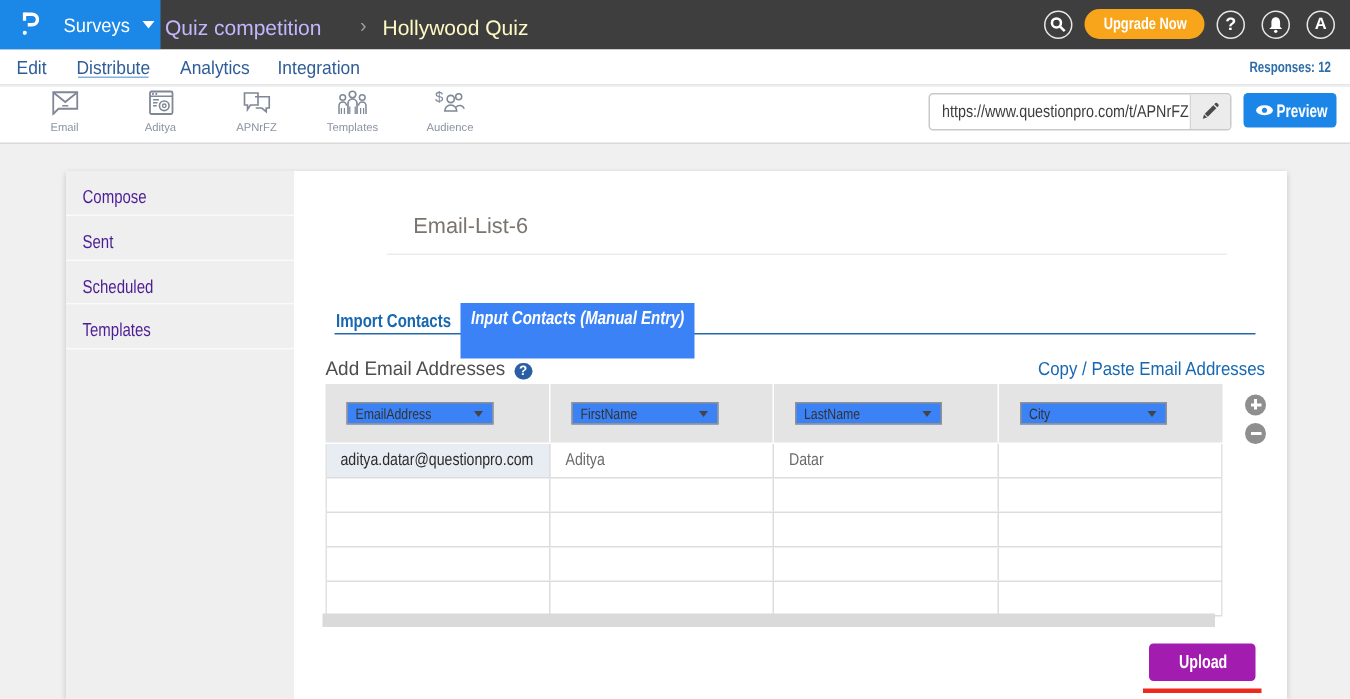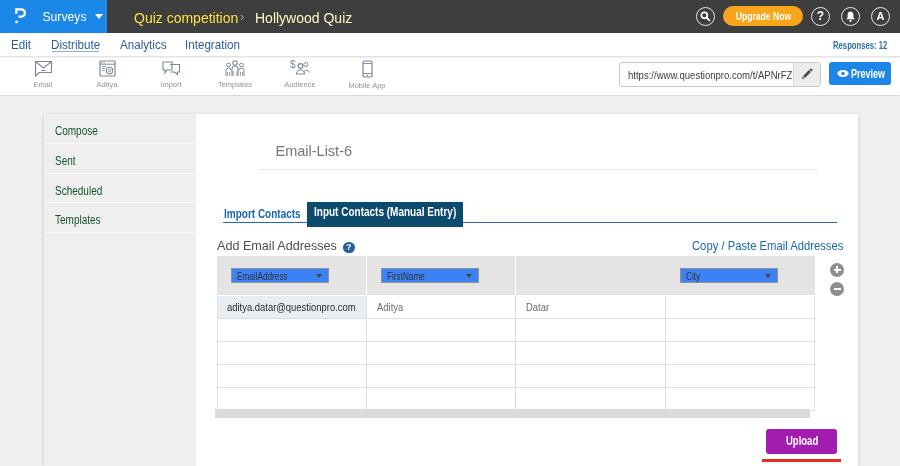--- a/index.html
+++ b/index.html
@@ -6,21 +6,21 @@
 html,body { width:900px; height:466px; overflow:hidden; }
 body { font-family:"Liberation Sans", sans-serif; }
 #app { position:relative; width:900px; height:466px; background:#f0f0f1; overflow:hidden; }
 
 
 #topbar { position:absolute; left:0; top:0; width:900px; height:33px; background:#3e3e3e; }
 #logoblk { position:absolute; left:0; top:0; width:107px; height:33px; background:#1b87e6; }
 #logoblk svg.qp { position:absolute; left:15px; top:8px; }
 #surveys { position:absolute; left:41px; top:10px; color:#fff; font-size:13px; line-height:13px; transform:scaleX(0.94); }
 #caret { position:absolute; left:95px; top:14px; width:0; height:0; border-left:4.5px solid transparent; border-right:4.5px solid transparent; border-top:5px solid #fff; }
-#crumb1 { position:absolute; left:134px; top:11px; font-size:14px; line-height:14px; color:#fde047; }
+#crumb1 { position:absolute; left:110px; top:11px; font-size:14px; line-height:14px; color:#c4b5fd; }
 #crumbsep { position:absolute; left:240px; top:10px; font-size:13px; line-height:14px; color:#a0a0a0; }
 #crumb2 { position:absolute; left:255px; top:11px; font-size:14px; line-height:14px; color:#fef9c3; }
 .tb-circle { position:absolute; top:7px; width:19px; height:19px; border:1px solid #e8e8e8; border-radius:50%; color:#fff; text-align:center; font-size:12px; font-weight:bold; line-height:17px; }
 #c-search { left:696px; }
 #c-q { left:811px; }
 #c-bell { left:841px; }
 #c-a { left:871px; font-size:11px; }
 #upgrade { position:absolute; left:723px; top:6px; width:80px; height:20px; background:#f8a51b; border-radius:10px; color:#fff; text-align:center; }
 #upgrade span { font-size:11px; font-weight:bold; line-height:20px; display:inline-block; transform:scaleX(0.78); }
 
@@ -42,31 +42,31 @@
 #urlbox { position:absolute; left:619px; top:4px; width:202px; height:25px; background:#fff; border:1px solid #c9c9c9; border-radius:3px; }
 #urltxt { position:absolute; left:8px; top:6px; font-size:11.5px; line-height:12px; color:#3d3d3d; transform:scaleX(0.83); transform-origin:0 50%; white-space:nowrap; }
 #urlbtn { position:absolute; right:0; top:0; width:27px; height:23px; background:#ececec; border-left:1px solid #d5d5d5; border-radius:0 3px 3px 0; }
 #previewbtn { position:absolute; left:829px; top:4px; width:62px; height:23px; background:#1c86e8; border-radius:3px; }
 #previewbtn .eye { position:absolute; left:8px; top:7px; }
 #previewbtn .ptxt { position:absolute; left:22px; top:6px; color:#fff; font-size:12px; line-height:12px; font-weight:bold; transform:scaleX(0.75); transform-origin:0 50%; }
 
 
 #card { position:absolute; left:44px; top:114px; width:814px; height:352px; background:#fff; box-shadow:0 1px 4px rgba(0,0,0,0.18); }
 #sidebar { position:absolute; left:0; top:0; width:152px; height:352px; background:#efefef; }
-.sb-it { position:relative; height:29.8px; background:#efefef; border-bottom:1px solid #fafafa; font-size:12.5px; color:#14532d; line-height:34px; padding-left:11px; }
+.sb-it { position:relative; height:29.8px; background:#efefef; border-bottom:1px solid #fafafa; font-size:12.5px; color:#4c1d95; line-height:34px; padding-left:11px; }
 .sb-it span { display:inline-block; transform:scaleX(0.8); transform-origin:0 50%; }
 .sb-it.active { background:#fff; color:#4a4a4a; }
 .sb-it.active::before { content:""; position:absolute; left:0; top:0; width:4px; height:29.8px; background:#1b87e6; }
 
 #content { position:absolute; left:152px; top:0; width:662px; height:352px; background:#fff; }
 #title { position:absolute; left:79.5px; top:29.5px; font-size:14.5px; line-height:15px; color:#7b756f; }
 #titlediv { position:absolute; left:62px; top:55px; width:560px; height:1px; background:#ececec; }
 #tabs { position:absolute; left:27px; top:87.5px; width:614px; height:21.5px; border-bottom:1.5px solid #2368ad; }
 #tab1 { position:absolute; left:0.5px; top:6px; font-size:12.5px; line-height:12.5px; font-weight:bold; color:#1767b1; transform:scaleX(0.8); transform-origin:0 50%; }
-#tab2 { position:absolute; left:84px; top:0; width:156px; height:25px; background:#0c4a6e; }
+#tab2 { position:absolute; left:84px; top:0; width:156px; height:37px; background:#3b82f6;font-style:italic; }
 #tab2 span { position:absolute; left:6.5px; top:4.5px; color:#fff; font-size:12.5px; line-height:12.5px; font-weight:bold; transform:scaleX(0.8); transform-origin:0 50%; white-space:nowrap; }
 #addlbl { position:absolute; left:21px; top:124.5px; font-size:13px; line-height:14px; color:#4e4e4e; transform:scaleX(0.97); transform-origin:0 50%; white-space:nowrap; }
 #qmark { position:absolute; left:147px; top:127.5px; width:11.5px; height:11.5px; background:#2a5fa5; border-radius:50%; color:#fff; font-size:9px; font-weight:bold; text-align:center; line-height:11.5px; }
 #copylbl { position:absolute; left:496px; top:125.5px; font-size:12.5px; line-height:13px; color:#1767b1; transform:scaleX(0.90); transform-origin:0 50%; white-space:nowrap; }
 
 
 #thead { position:absolute; left:21px; top:141.5px; width:598px; height:39px; background:#e4e4e4; }
 .hcol { position:absolute; top:0; width:149.5px; height:39px; border-right:1.5px solid #fff; }
 .hsel { position:absolute; left:14px; top:12.5px; width:98px; height:15px; background:#3b82f6; border:1px solid #919191; }
 .hsel .st { position:absolute; left:5px; top:2px; font-size:10px; line-height:11px; color:#333; transform:scaleX(0.82); transform-origin:0 50%; }
@@ -154,21 +154,21 @@
         <circle cx="10.5" cy="10.5" r="3.2" stroke="#7e8897" stroke-width="1.1" fill="none"></circle>
         <circle cx="10.5" cy="10.5" r="1.2" stroke="#7e8897" stroke-width="0.9" fill="none"></circle>
       </svg>
       <span class="lbl">Aditya</span>
     </div>
     <div class="tool" style="left:139px">
       <svg width="19" height="17" viewBox="0 0 19 17">
         <path d="M1 2 H10 V10 H5 L3 13 V10 H1 Z" stroke="#7e8897" stroke-width="1.1" fill="none"></path>
         <path d="M8 4.5 H17.5 V12 H15.5 V14.5 L12.5 12 H8.5" stroke="#7e8897" stroke-width="1.1" fill="none"></path>
       </svg>
-      <span class="lbl">Import</span>
+      <span class="lbl">APNrFZ</span>
     </div>
     <div class="tool" style="left:203px">
       <svg width="20" height="17" viewBox="0 0 20 17">
         <circle cx="10" cy="3" r="2.2" stroke="#7e8897" stroke-width="1.1" fill="none"></circle>
         <path d="M7 16 V9 A3 3 0 0 1 13 9 V16" stroke="#7e8897" stroke-width="1.1" fill="none"></path>
         <circle cx="3.5" cy="5" r="1.9" stroke="#7e8897" stroke-width="1" fill="none"></circle>
         <path d="M1 16 V10.5 A2.5 2.5 0 0 1 6 10.5" stroke="#7e8897" stroke-width="1" fill="none"></path>
         <circle cx="16.5" cy="5" r="1.9" stroke="#7e8897" stroke-width="1" fill="none"></circle>
         <path d="M14 10.5 A2.5 2.5 0 0 1 19 10.5 V16" stroke="#7e8897" stroke-width="1" fill="none"></path>
         <path d="M8.2 11 V16 M11.8 11 V16 M2.6 12 V16 M4.6 12 V16 M15.4 12 V16 M17.4 12 V16" stroke="#7e8897" stroke-width="0.8"></path>
@@ -178,28 +178,20 @@
     <div class="tool" style="left:268px">
       <svg width="20" height="17" viewBox="0 0 20 17">
         <text x="0" y="8" font-size="10" fill="#7e8897" font-family="Liberation Sans">$</text>
         <circle cx="10.5" cy="6" r="2.4" stroke="#7e8897" stroke-width="1.1" fill="none"></circle>
         <path d="M6.5 14 A4 4 0 0 1 14.5 14 Z" stroke="#7e8897" stroke-width="1.1" fill="none"></path>
         <circle cx="15.8" cy="4.5" r="2" stroke="#7e8897" stroke-width="1" fill="none"></circle>
         <path d="M14 11.5 A3.2 3.2 0 0 1 19.5 12.5" stroke="#7e8897" stroke-width="1" fill="none"></path>
       </svg>
       <span class="lbl">Audience</span>
     </div>
-    <div class="tool" style="left:335px">
-      <svg width="11" height="18" viewBox="0 0 11 18">
-        <rect x="1" y="1" width="9" height="16" rx="1.5" stroke="#7e8897" stroke-width="1.2" fill="none"></rect>
-        <path d="M1 3.5 H10 M1 13.5 H10" stroke="#7e8897" stroke-width="0.9"></path>
-        <circle cx="5.5" cy="15.4" r="0.8" fill="#7e8897"></circle>
-      </svg>
-      <span class="lbl">Mobile App</span>
-    </div>
     <div id="urlbox">
       <span id="urltxt">https://www.questionpro.com/t/APNrFZ</span>
       <div id="urlbtn">
         <svg width="12" height="12" viewBox="0 0 12 12" style="margin:5px 0 0 7px">
           <path d="M0.9 11.1 L1.7 8.3 L3.7 10.3 Z" fill="#4a4a4a"></path>
           <path d="M2.2 7.8 L7.9 2.1 L9.9 4.1 L4.2 9.8 Z" fill="#4a4a4a"></path>
           <path d="M8.5 1.5 L9.3 0.7 A0.8 0.8 0 0 1 10.4 0.7 L11.3 1.6 A0.8 0.8 0 0 1 11.3 2.7 L10.5 3.5 Z" fill="#4a4a4a"></path>
         </svg>
       </div>
     </div>
@@ -238,20 +230,26 @@
               <span class="st">EmailAddress</span>
               <span class="arr"></span>
             </div>
           </div>
         <div class="hcol" style="left:149.5px">
             <div class="hsel">
               <span class="st">FirstName</span>
               <span class="arr"></span>
             </div>
           </div>
+        <div class="hcol" style="left:299px">
+            <div class="hsel">
+              <span class="st">LastName</span>
+              <span class="arr"></span>
+            </div>
+          </div>
         <div class="hcol" style="left:448.5px; border-right:none">
             <div class="hsel">
               <span class="st">City</span>
               <span class="arr"></span>
             </div>
           </div>
       </div>
       <div id="tbody">
         <div class="trow">
           <div class="tcell c1" id="r1c1">

